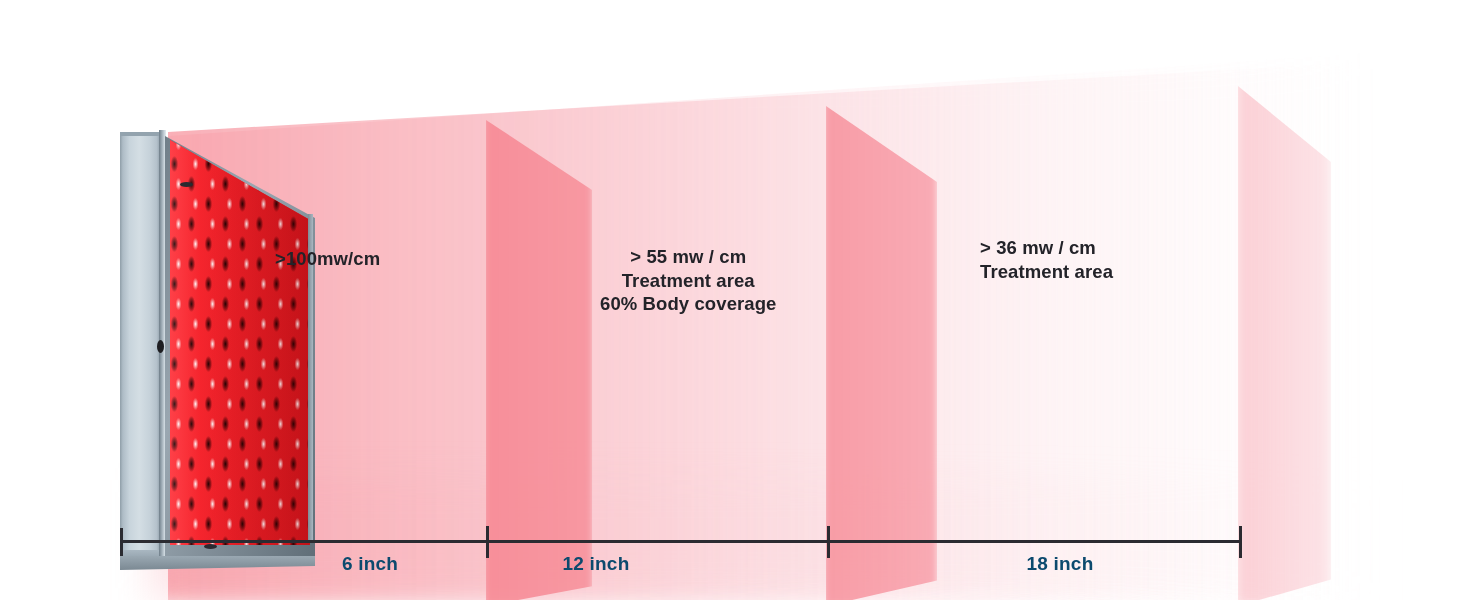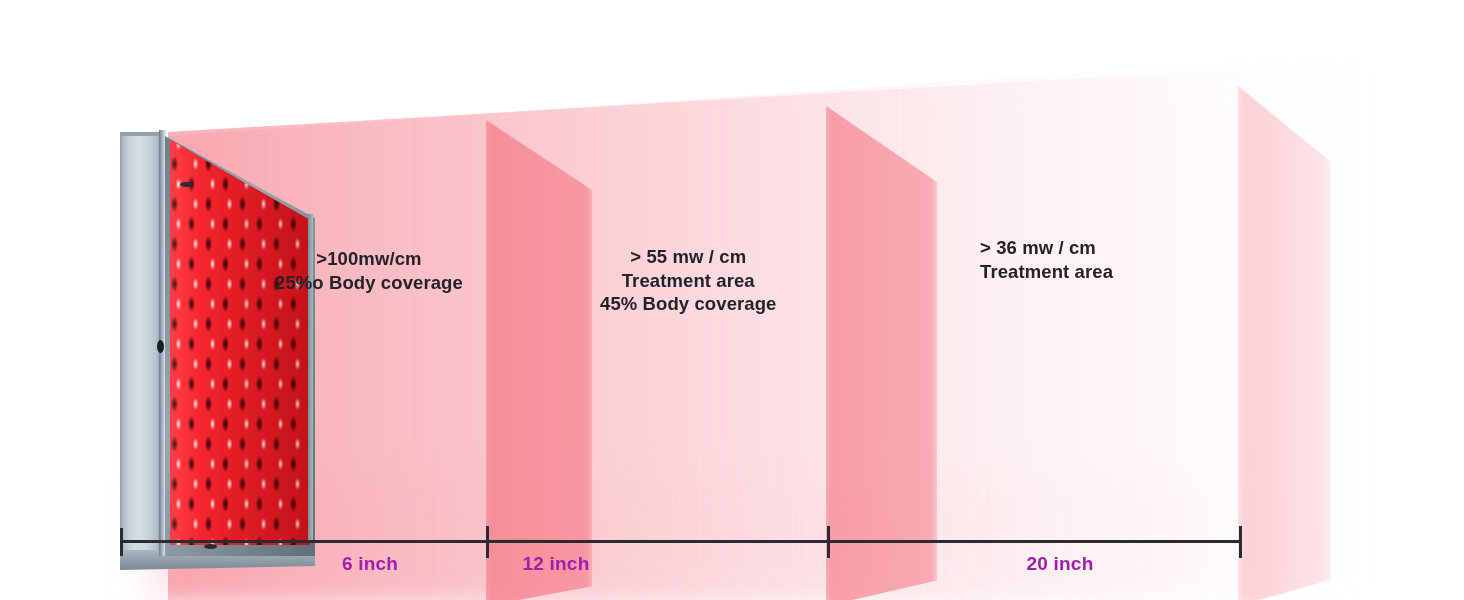--- a/index.html
+++ b/index.html
@@ -92,21 +92,21 @@
   }
   .axis-tick {
     position: absolute;
     width: 3px;
     background: #2b2b31;
   }
   .axis-label {
     position: absolute;
     font-size: 19px;
     font-weight: 700;
-    color: #a21caf;
+    color: #0c4a6e;
     letter-spacing: 0.2px;
     white-space: nowrap;
     text-align: center;
   }
 
   
   .callout {
     position: absolute;
     font-size: 18.5px;
     font-weight: 700;
@@ -240,32 +240,31 @@
     <div class="dev-notch" style="left:86px; top:418px;"></div>
   </div>
 
   <div class="axis-line" style="left:120px; top:540px; width:1121px;"></div>
   <div class="axis-tick" style="left:120px; top:528px; height:28px;"></div>
   <div class="axis-tick" style="left:486px; top:526px; height:32px;"></div>
   <div class="axis-tick" style="left:827px; top:526px; height:32px;"></div>
   <div class="axis-tick" style="left:1239px; top:526px; height:32px;"></div>
 
   <div class="axis-label" style="left:250px; top:553px; width:240px;">6 inch</div>
-  <div class="axis-label" style="left:486px; top:553px; width:140px;">12 inch</div>
-  <div class="axis-label" style="left:940px; top:553px; width:240px;">20 inch</div>
-
-  <div class="callout" style="left:275px; top:247px;text-align:center;">
+  <div class="axis-label" style="left:486px; top:553px; width:140px;padding-left:40px;">12 inch</div>
+  <div class="axis-label" style="left:940px; top:553px; width:240px;">18 inch</div>
+
+  <div class="callout" style="left:275px; top:247px;">
     <span class="line">&gt;100mw/cm</span>
-    <span class="line">25%o Body coverage</span>
   </div>
 
   <div class="callout" style="left:600px; top:245px;text-align:center;">
     <span class="line">&gt; 55 mw / cm</span>
     <span class="line">Treatment area</span>
-    <span class="line">45% Body coverage</span>
+    <span class="line">60% Body coverage</span>
   </div>
 
   <div class="callout" style="left:980px; top:236px;">
     <span class="line">&gt; 36 mw / cm</span>
     <span class="line">Treatment area</span>
   </div>
 
 </div>
 
 </body></html>

